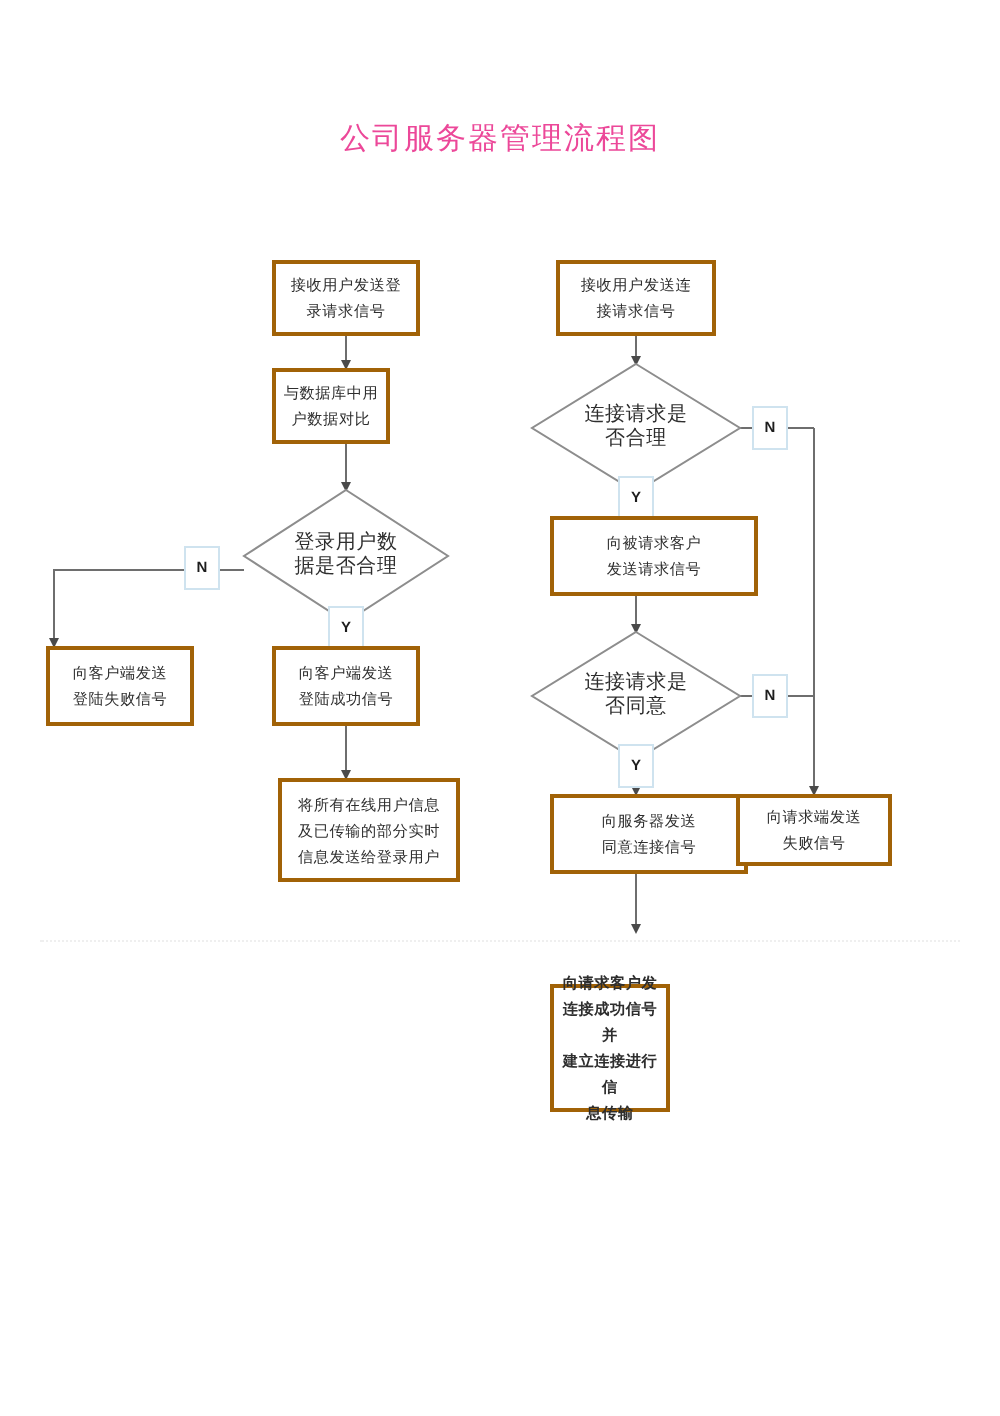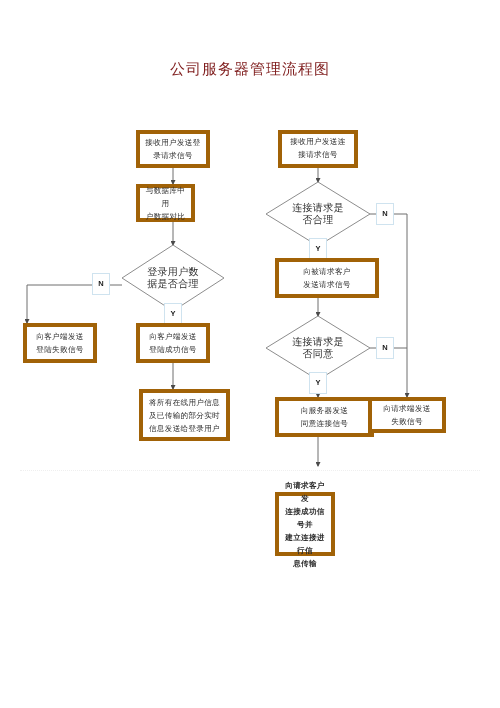--- a/index.html
+++ b/index.html
@@ -23,33 +23,33 @@
     background: #fff;
   }
   #title {
     position: absolute;
     left: 0;
     top: 60px;
     width: 500px;
     text-align: center;
     font-size: 15px;
     letter-spacing: 1px;
-    color: #7f1d1d;
+    color: #ec4899;
     font-family: "Liberation Serif", "DejaVu Serif", serif;
     font-weight: normal;
   }
   .node {
     position: absolute;
     box-sizing: border-box;
     display: flex;
     align-items: center;
     justify-content: center;
   }
   .box {
-    border: 4px solid #a16207;
+    border: 2px solid #a16207;
     background: #ffffff;
     text-align: center;
     font-size: 7.6px;
     line-height: 13px;
     color: #2e2e2e;
     padding: 2px 3px;
     letter-spacing: 0.3px;
   }
   .box .txt {
     display: block;
@@ -190,21 +190,21 @@
     <span class="txt">向客户端发送
 登陆成功信号</span>
   </div>
 
   <div class="node box" style="left:119px; top:389px; width:91px; height:52px;margin-left:20px;">
     <span class="txt">将所有在线用户信息
 及已传输的部分实时
 信息发送给登录用户</span>
   </div>
 
-  <div class="node box" style="left:278px; top:130px; width:80px; height:38px;font-family:Liberation Mono, monospace;">
+  <div class="node box" style="left:278px; top:130px; width:80px; height:38px;">
     <span class="txt">接收用户发送连
 接请求信号</span>
   </div>
 
   <div class="diamond-wrap" style="left:266px; top:182px; width:104px; height:64px;">
     <svg width="104" height="64" viewBox="0 0 104 64">
       <polygon points="52,0 104,32 52,64 0,32" fill="#ffffff" stroke="#8d8d8d" stroke-width="1"></polygon>
     </svg>
     <div class="diamond-label">连接请求是
 否合理</div>

